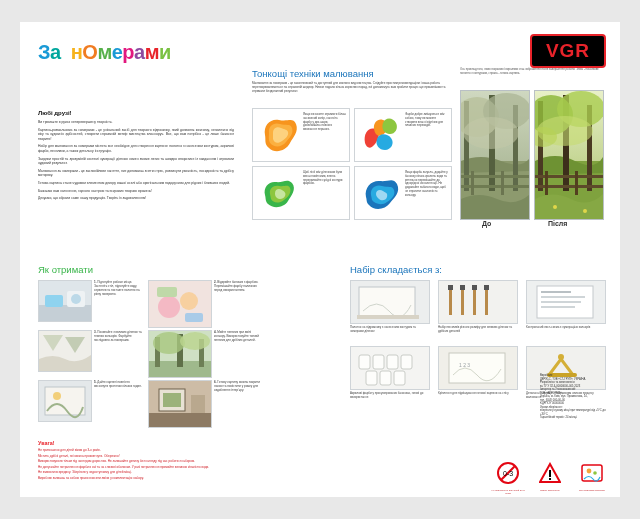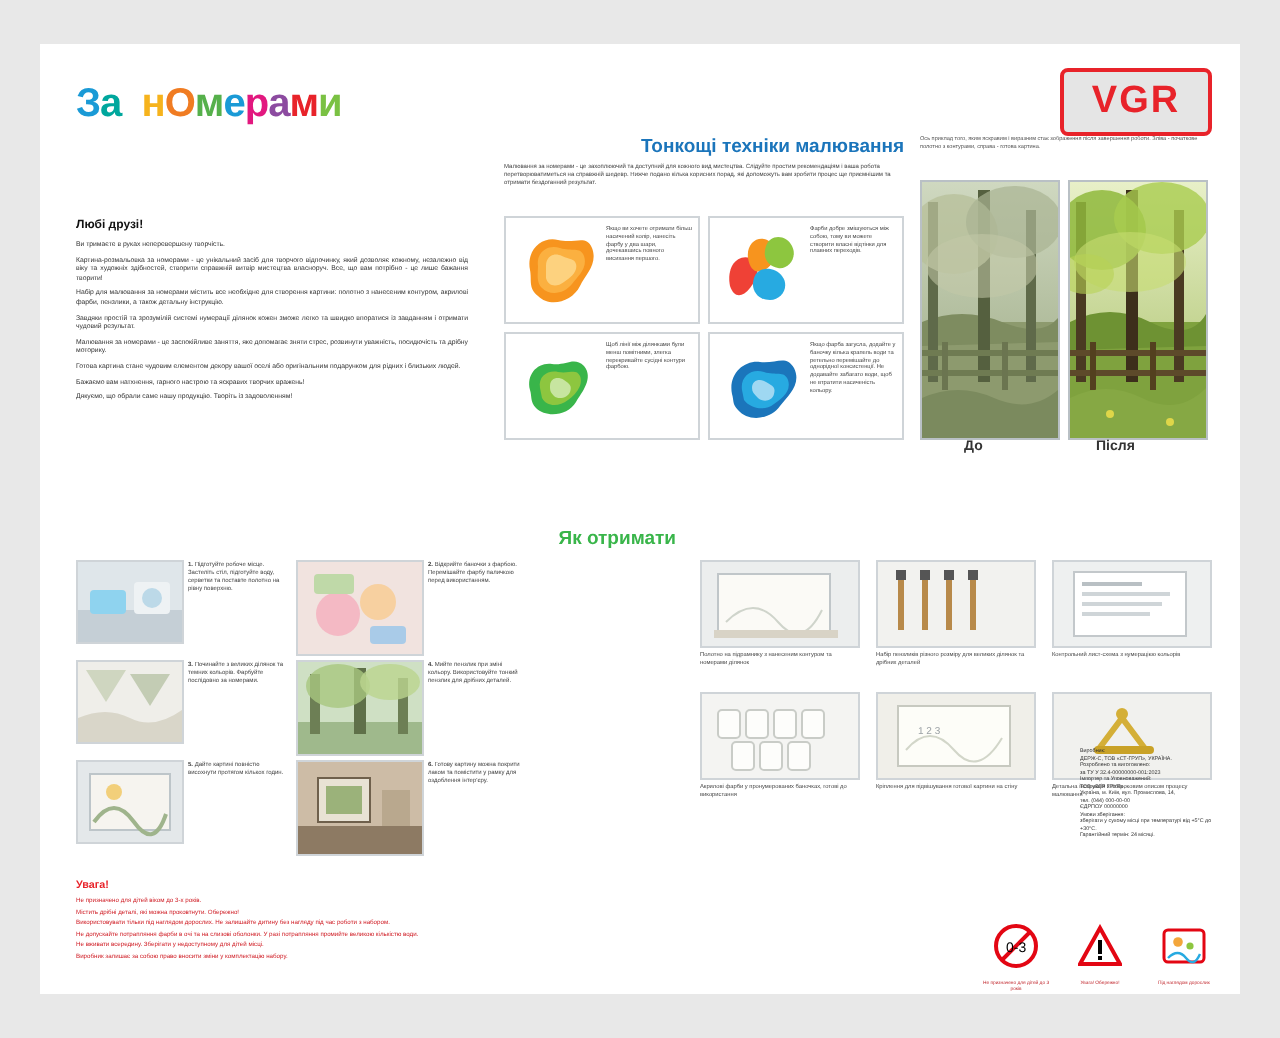--- a/index.html
+++ b/index.html
@@ -19,21 +19,21 @@
   .logo-line2{font-weight:bold;font-size:20px;letter-spacing:-0.5px;line-height:22px;margin-top:1px;}
   .l-c1{color:#e8232a}.l-c2{color:#f07c22}.l-c3{color:#f6b31d}
   .l-c4{color:#56b04b}.l-c5{color:#1a9ad6}.l-c6{color:#2b4ea2}
   .l-c7{color:#8c4ba0}.l-c8{color:#e2187f}.l-c9{color:#00a79d}
   .l-c10{color:#7ac143}
   
   .letter{position:absolute;left:18px;top:88px;width:196px;}
   .letter h4{margin:0 0 4px 0;font-size:6px;color:#111;font-weight:bold;}
   .letter p{margin:0 0 3px 0;font-size:3.4px;line-height:4.6px;color:#333;text-align:justify;}
   
-  .sec-title{font-size:9.5px;font-weight:bold;text-align:right;}
+  .sec-title{font-size:9.5px;font-weight:normal;}
   .t-blue{color:#1b75bb}
   .t-green{color:#39b54a}
   .t-teal{color:#1b75bb}
   
   .tech{position:absolute;left:232px;top:46px;width:200px;}
   .tech-grid{position:absolute;left:232px;top:64px;width:200px;}
   .tcell{position:absolute;width:96px;height:52px;border:1px solid #cfd4d8;background:#fff;}
   .tcell .sw{position:absolute;left:4px;top:4px;width:44px;height:44px;}
   .tcell .tx{position:absolute;left:50px;top:4px;width:43px;font-size:2.9px;line-height:3.8px;color:#444;}
   .blob{width:100%;height:100%;}
@@ -59,21 +59,21 @@
   
   .warn{position:absolute;left:18px;top:418px;width:430px;}
   .warn h5{margin:0 0 2px 0;font-size:5.4px;font-weight:bold;color:#e8232a;}
   .warn p{margin:0 0 1.6px 0;font-size:3.1px;line-height:4px;color:#d02028;}
   
   .icons{position:absolute;left:470px;top:440px;width:120px;height:30px;}
   .icon-item{position:absolute;width:36px;text-align:center;}
   .icon-cap{font-size:2.4px;line-height:3px;color:#c1272d;margin-top:1px;}
   
   .vgr{position:absolute;left:510px;top:12px;width:72px;height:30px;border:2px solid #e8232a;border-radius:4px;
-       display:flex;align-items:center;justify-content:center;background:#e5e5e5;}
+       display:flex;align-items:center;justify-content:center;background:#000000;}
   .vgr span{color:#e8232a;font-weight:bold;font-size:19px;letter-spacing:1px;}
 </style>
 </head>
 <body>
 
 <div id="sheet">
 
   <div class="vgr">
     <span>VGR</span>
   </div>
@@ -291,20 +291,23 @@
         <rect x="14" y="12" width="18" height="14" fill="#9bb27a"></rect>
         <rect x="42" y="14" width="14" height="18" fill="#b9a88e"></rect>
       </svg>
     </div>
     <div class="hstep" style="left:176px;top:101px;">
       <b>6.</b>
       <span>Готову картину можна покрити лаком та помістити у рамку для оздоблення інтер'єру.</span>
     </div>
   </div>
 
+  <div class="kit">
+    <div class="sec-title t-teal">Набір складається з:</div>
+  </div>
 
   <div style="position:absolute;left:330px;top:258px;width:260px;">
 
     <div class="kcell" style="position:absolute;left:0;top:0;width:80px;">
       <div class="kimg" style="width:78px;height:42px;">
         <svg width="78" height="42" viewBox="0 0 78 42">
           <rect width="78" height="42" fill="#eceeee"></rect>
           <rect x="8" y="6" width="56" height="30" fill="#fbfaf6" stroke="#c0c6c9"></rect>
           <path d="M12 30 Q26 16 38 30 T60 24" stroke="#cfd4cb" fill="none"></path>
           <rect x="6" y="34" width="62" height="4" fill="#d8d3c6"></rect>

